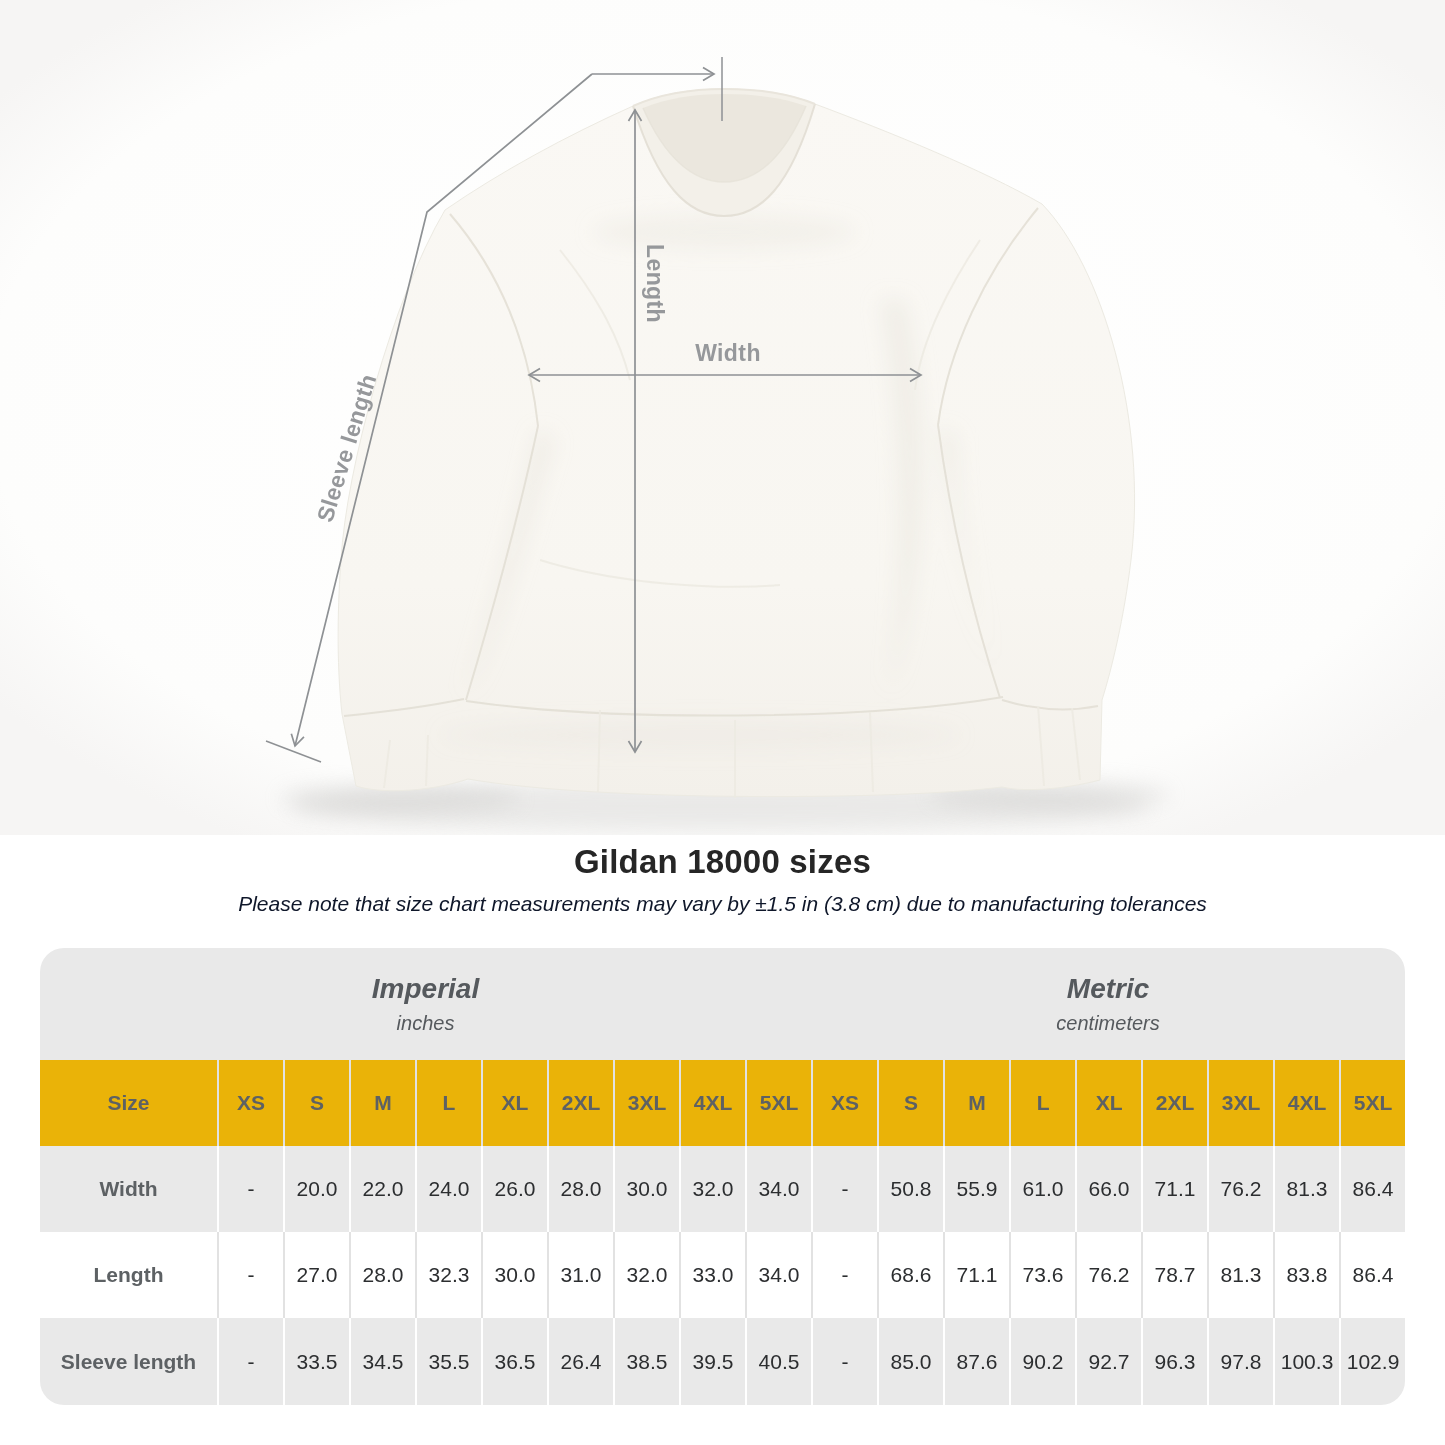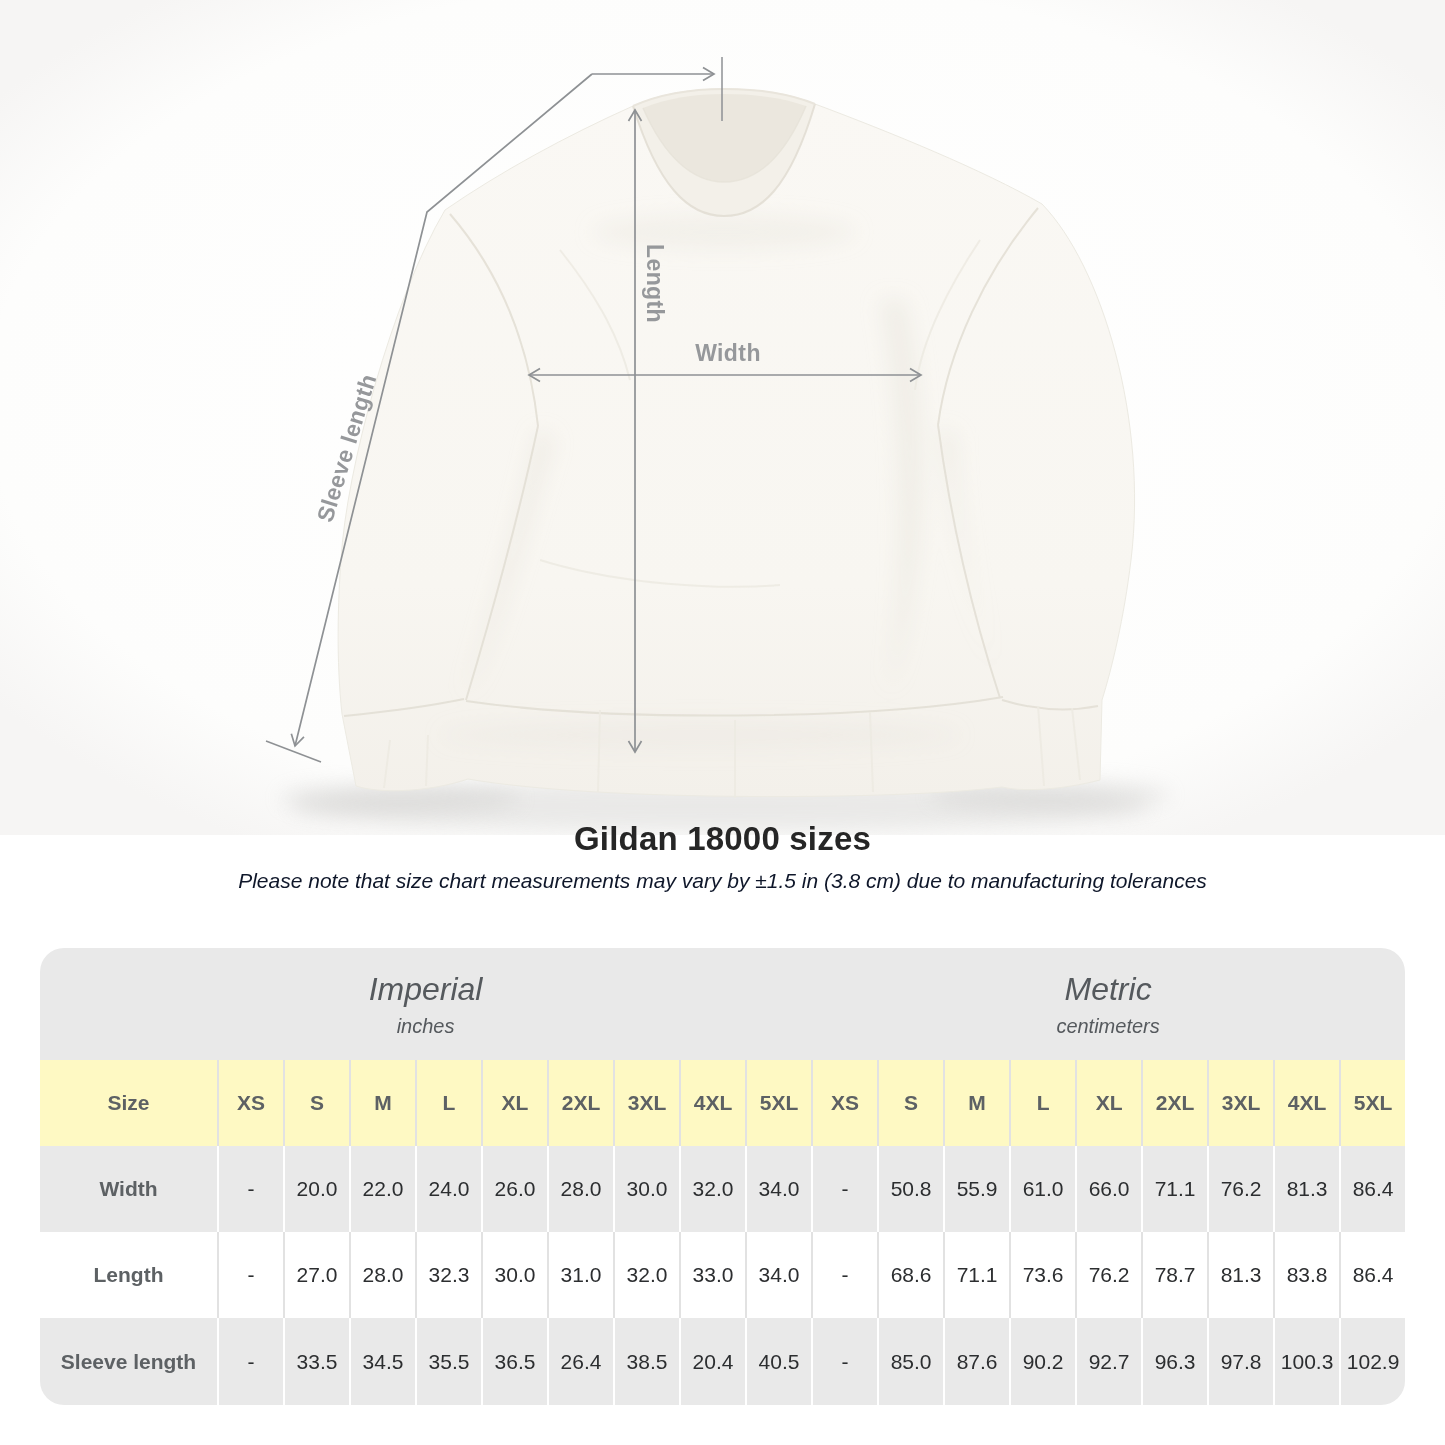--- a/index.html
+++ b/index.html
@@ -11,39 +11,39 @@
   .figure{position:absolute;left:0;top:0;width:1445px;height:835px;}
   .figure svg{display:block;}
   .measure-label{
     position:absolute;color:#96989b;font-weight:bold;font-size:23px;
     letter-spacing:.4px;white-space:nowrap;
   }
   #label-width{left:728px;top:340px;transform:translateX(-50%);}
   #label-length{left:641px;top:244px;writing-mode:vertical-rl;}
   #label-sleeve{left:347px;top:448px;transform:translate(-50%,-50%) rotate(-73deg);}
   
-  .heading{position:absolute;left:0;top:820px;width:1445px;text-align:center;}
+  .heading{position:absolute;left:0;top:843px;width:1445px;text-align:center;}
   .title{font-size:33px;font-weight:bold;color:#262626;letter-spacing:.2px;}
   .note{margin-top:11px;font-size:21px;font-style:italic;color:#0f172a;}
   
   .table-wrap{
     position:absolute;left:40px;top:948px;width:1365px;
     border-radius:24px;overflow:hidden;
   }
   table{border-collapse:separate;border-spacing:0;table-layout:fixed;width:1365px;}
   col.c-label{width:177px;}
   col.c-data{width:66px;}
   td{
     text-align:center;vertical-align:middle;padding:0;
     font-size:21px;color:#2c2e30;
   }
   tr.band td{height:112px;background:#e9e9e9;}
-  .gname{font-size:32px;font-weight:normal;font-style:italic;color:#55595d;}
+  .gname{font-size:28px;font-weight:bold;font-style:italic;color:#55595d;}
   .gunit{margin-top:7px;font-size:20px;font-style:italic;color:#55595d;}
-  tr.sizes td{height:86px;background:#fef9c3;font-weight:bold;color:#5d6164;font-size:21px;}
+  tr.sizes td{height:86px;background:#eab308;font-weight:bold;color:#5d6164;font-size:21px;}
   tr.dgray  td{height:86px;background:#e9e9e9;}
   tr.dwhite td{height:86px;background:#ffffff;}
   tr.last   td{height:87px;}
   td.lbl{font-weight:bold;color:#5d6164;font-size:21px;}
   tr.sizes  td + td, tr.dwhite td + td{border-left:2px solid #e2e2e2;}
   tr.dgray  td + td{border-left:2px solid #ffffff;}
 </style>
 </head>
 <body>
 
@@ -260,21 +260,21 @@
 
         <tr class="dgray last">
           <td class="lbl">Sleeve length</td>
           <td>-</td>
           <td>33.5</td>
           <td>34.5</td>
           <td>35.5</td>
           <td>36.5</td>
           <td>26.4</td>
           <td>38.5</td>
-          <td>20.4</td>
+          <td>39.5</td>
           <td>40.5</td>
           <td>-</td>
           <td>85.0</td>
           <td>87.6</td>
           <td>90.2</td>
           <td>92.7</td>
           <td>96.3</td>
           <td>97.8</td>
           <td>100.3</td>
           <td>102.9</td>

